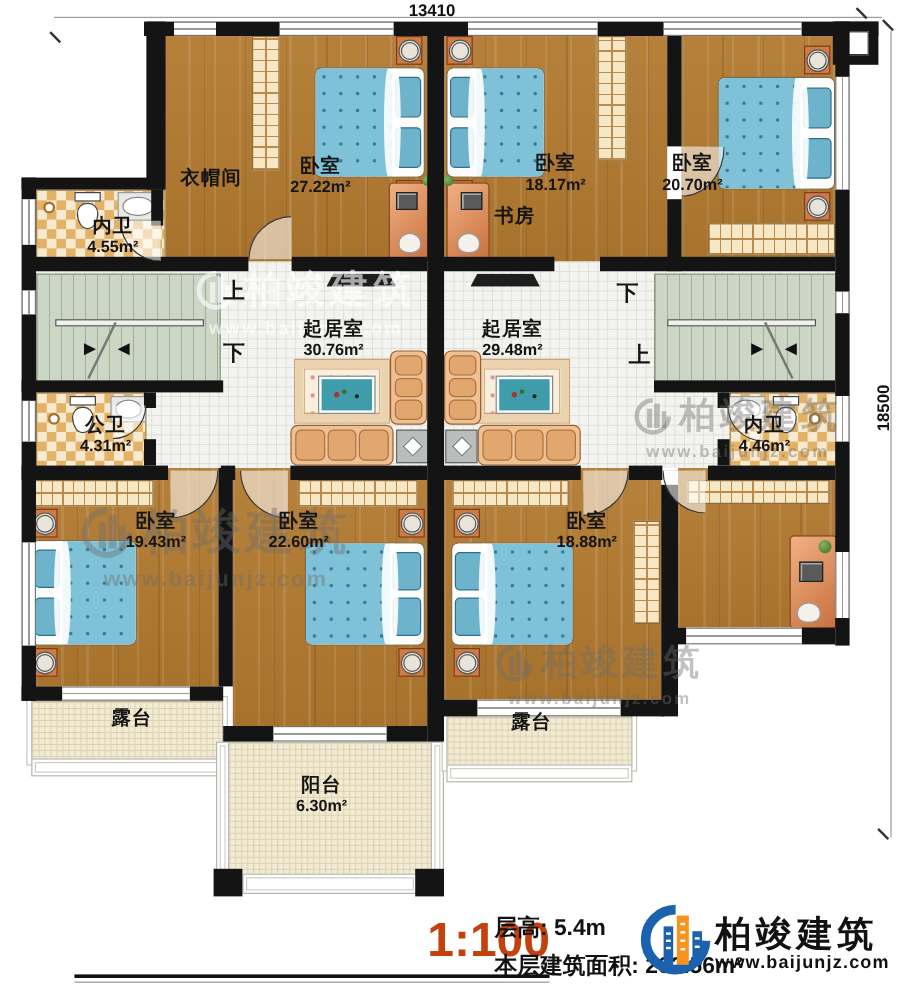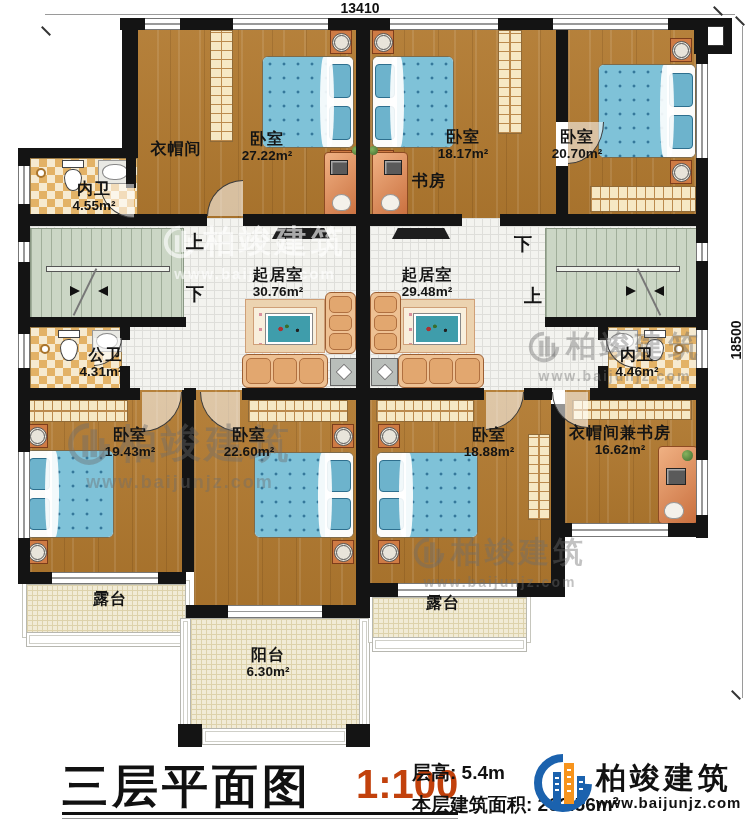--- a/index.html
+++ b/index.html
@@ -418,43 +418,39 @@
       <div class="ar">4.55m²</div>
     </div>
   <div class="label" style="left:278px;top:266px;">
       <div class="nm">起居室</div>
       <div class="ar">30.76m²</div>
     </div>
   <div class="label" style="left:427px;top:266px;">
       <div class="nm">起居室</div>
       <div class="ar">29.48m²</div>
     </div>
-  <div class="label" style="left:101px;top:346px;text-align:right;">
+  <div class="label" style="left:88px;top:346px;">
       <div class="nm">公卫</div>
       <div class="ar">4.31m²</div>
     </div>
   <div class="label" style="left:637px;top:346px;">
       <div class="nm">内卫</div>
       <div class="ar">4.46m²</div>
     </div>
   <div class="label" style="left:130px;top:426px;">
       <div class="nm">卧室</div>
       <div class="ar">19.43m²</div>
     </div>
   <div class="label" style="left:249px;top:426px;">
       <div class="nm">卧室</div>
       <div class="ar">22.60m²</div>
     </div>
   <div class="label" style="left:489px;top:426px;">
       <div class="nm">卧室</div>
       <div class="ar">18.88m²</div>
-    </div>
-  <div class="label" style="left:620px;top:424px;">
-      <div class="nm">衣帽间兼书房</div>
-      <div class="ar">16.62m²</div>
     </div>
   <div class="label" style="left:110px;top:590px;">
       <div class="nm">露台</div>
     </div>
   <div class="label" style="left:443px;top:594px;">
       <div class="nm">露台</div>
     </div>
   <div class="label" style="left:268px;top:646px;">
       <div class="nm">阳台</div>
       <div class="ar">6.30m²</div>
@@ -467,21 +463,20 @@
 
   <div class="dimline" style="left:45px;top:14px;width:690px;height:1px;"></div>
   <div class="tick" style="left:40px;top:30px;"></div>
   <div class="tick" style="left:712px;top:10px;"></div>
   <div class="dim" style="left:300px;top:0px;width:120px;text-align:center;">13410</div>
   <div class="dimline" style="left:742px;top:26px;width:1px;height:672px;"></div>
   <div class="tick" style="left:734px;top:20px;"></div>
   <div class="tick" style="left:730px;top:694px;"></div>
   <div class="dim" style="left:706px;top:332px;width:60px;text-align:center;transform:rotate(-90deg);">18500</div>
 
-  <div class="t-main" style="left:62px;top:756px;">三层平面图</div>
   <div class="t-scale" style="left:356px;top:762px;">1:100</div>
   <div class="abs" style="left:62px;top:812px;width:396px;height:3px;background:#111;"></div>
   <div class="abs" style="left:62px;top:818px;width:396px;height:1px;background:#999;"></div>
   <div class="t-note" style="left:412px;top:760px;">层高: 5.4m</div>
   <div class="t-note" style="left:412px;top:792px;">本层建筑面积: 262.56m²</div>
   <svg class="abs" style="left:533px;top:752px;" width="60" height="64" viewBox="0 0 60 64">
     <path d="M30 6 A25 25 0 1 0 55 32" fill="none" stroke="#1b62ae" stroke-width="8"></path>
     <rect x="20" y="20" width="8" height="32" fill="#1b62ae"></rect>
     <rect x="31" y="11" width="10" height="41" fill="#f7941d"></rect>
     <rect x="44" y="24" width="8" height="28" fill="#1b62ae"></rect>

